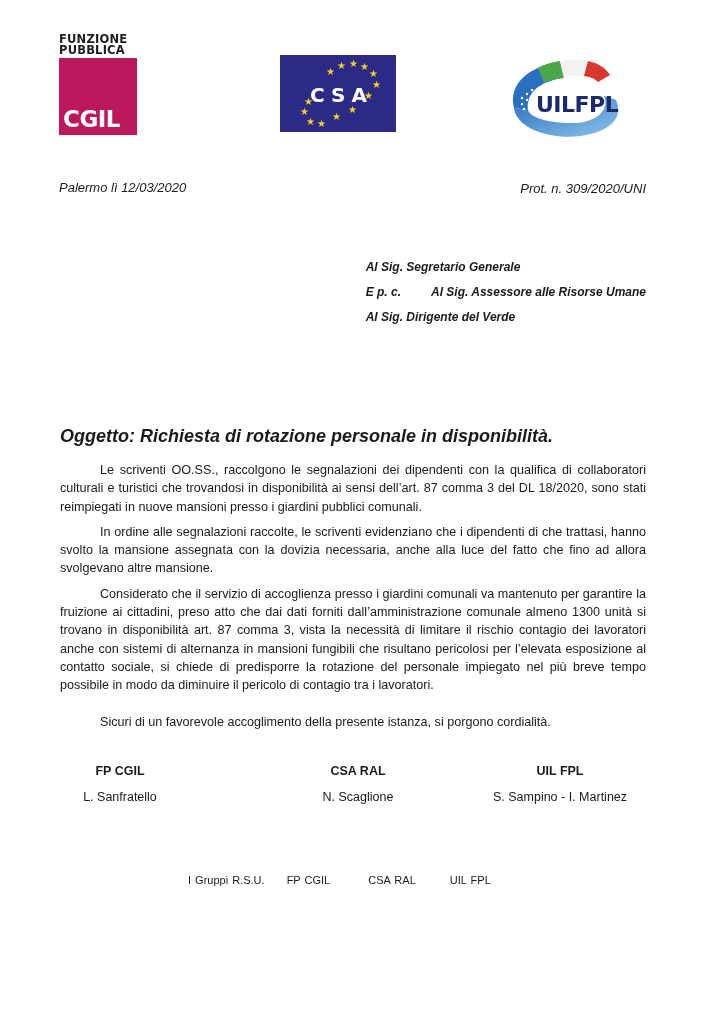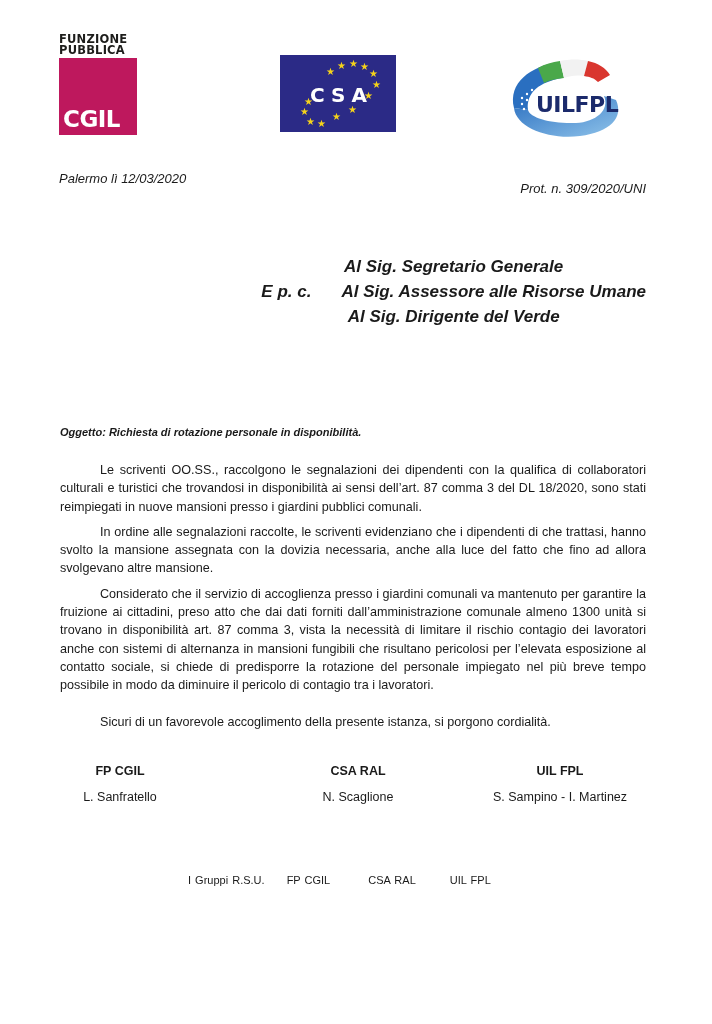--- a/index.html
+++ b/index.html
@@ -11,30 +11,30 @@
                      line-height: 11px; letter-spacing: 0.2px; color: #1d1d1b; }
     .cgil-box { margin-top: 2px; width: 78px; height: 77px; background: #be185d; position: relative; }
     .cgil-box span { position: absolute; left: 4px; bottom: 3px; color: #fff; font-family: "DejaVu Sans", sans-serif;
                      font-weight: bold; font-size: 23px; letter-spacing: -0.5px; }
 
     .logo-csa { position: absolute; left: 280px; top: 55px; width: 116px; height: 77px; background: #2b2a86; }
     .logo-csa svg { display: block; }
 
     .logo-uil { position: absolute; left: 500px; top: 48px; width: 140px; height: 95px; }
 
-    .date-line { position: absolute; left: 59px; top: 171px; font-style: italic; font-size: 13px; }
+    .date-line { position: absolute; left: 59px; top: 180px; font-style: italic; font-size: 13px; }
     .prot-line { position: absolute; right: 66px; top: 181px; font-style: italic; font-size: 13px; }
 
-    .recipients { position: absolute; right: 66px; top: 258px; text-align: center; font-style: italic;
-                  font-weight: bold; font-size: 17px; }
+    .recipients { position: absolute; right: 66px; top: 258px; text-align: left; font-style: italic;
+                  font-weight: bold; font-size: 12px; }
     .recipients div { height: 25px; line-height: 18px; }
     .epc { display: inline-block; margin-right: 30px; }
     .underline { text-decoration: underline; }
 
-    .subject { position: absolute; left: 60px; top: 426px; font-style: italic; font-weight: bold; font-size: 11px; }
+    .subject { position: absolute; left: 60px; top: 426px; font-style: italic; font-weight: bold; font-size: 18px; }
 
     .body { position: absolute; left: 60px; top: 461px; width: 586px; font-size: 12.6px; line-height: 18.3px;
             text-align: justify; }
     .body p { margin: 0 0 7px 0; text-indent: 40px; }
     .body p.last { text-align: left; margin-top: 18px; }
 
     .sigs { position: absolute; left: 60px; top: 764px; width: 586px; font-size: 12.5px; }
     .sig-col { position: absolute; text-align: center; width: 200px; }
     .sig-col .org { font-weight: bold; height: 26px; }
     .sig-col.c1 { left: -40px; }

